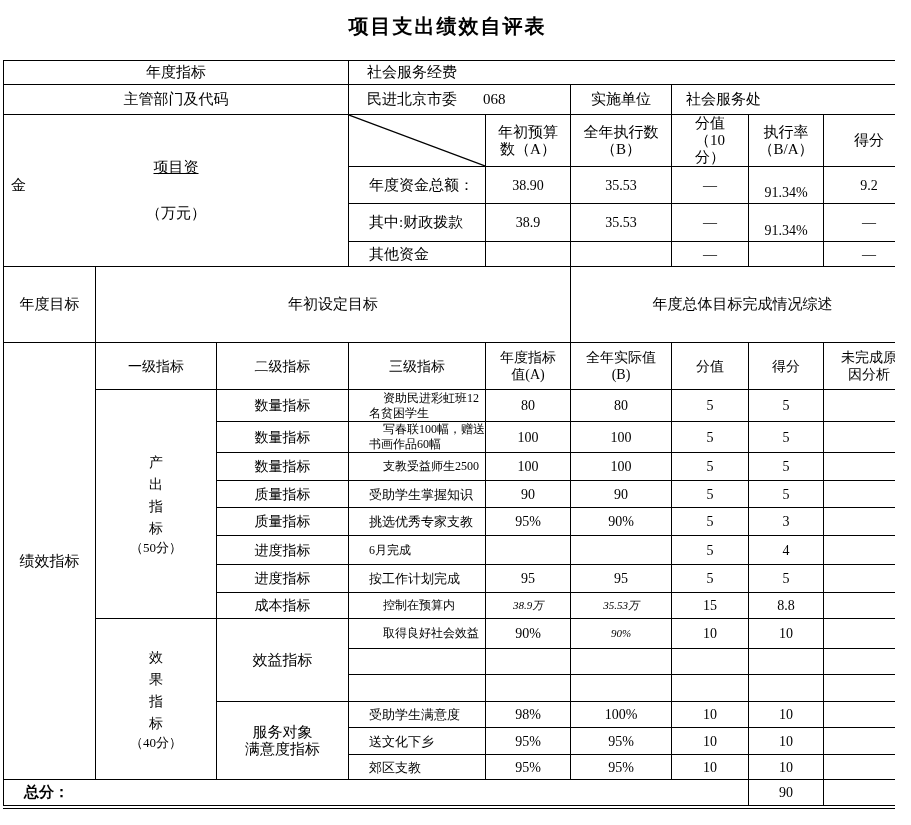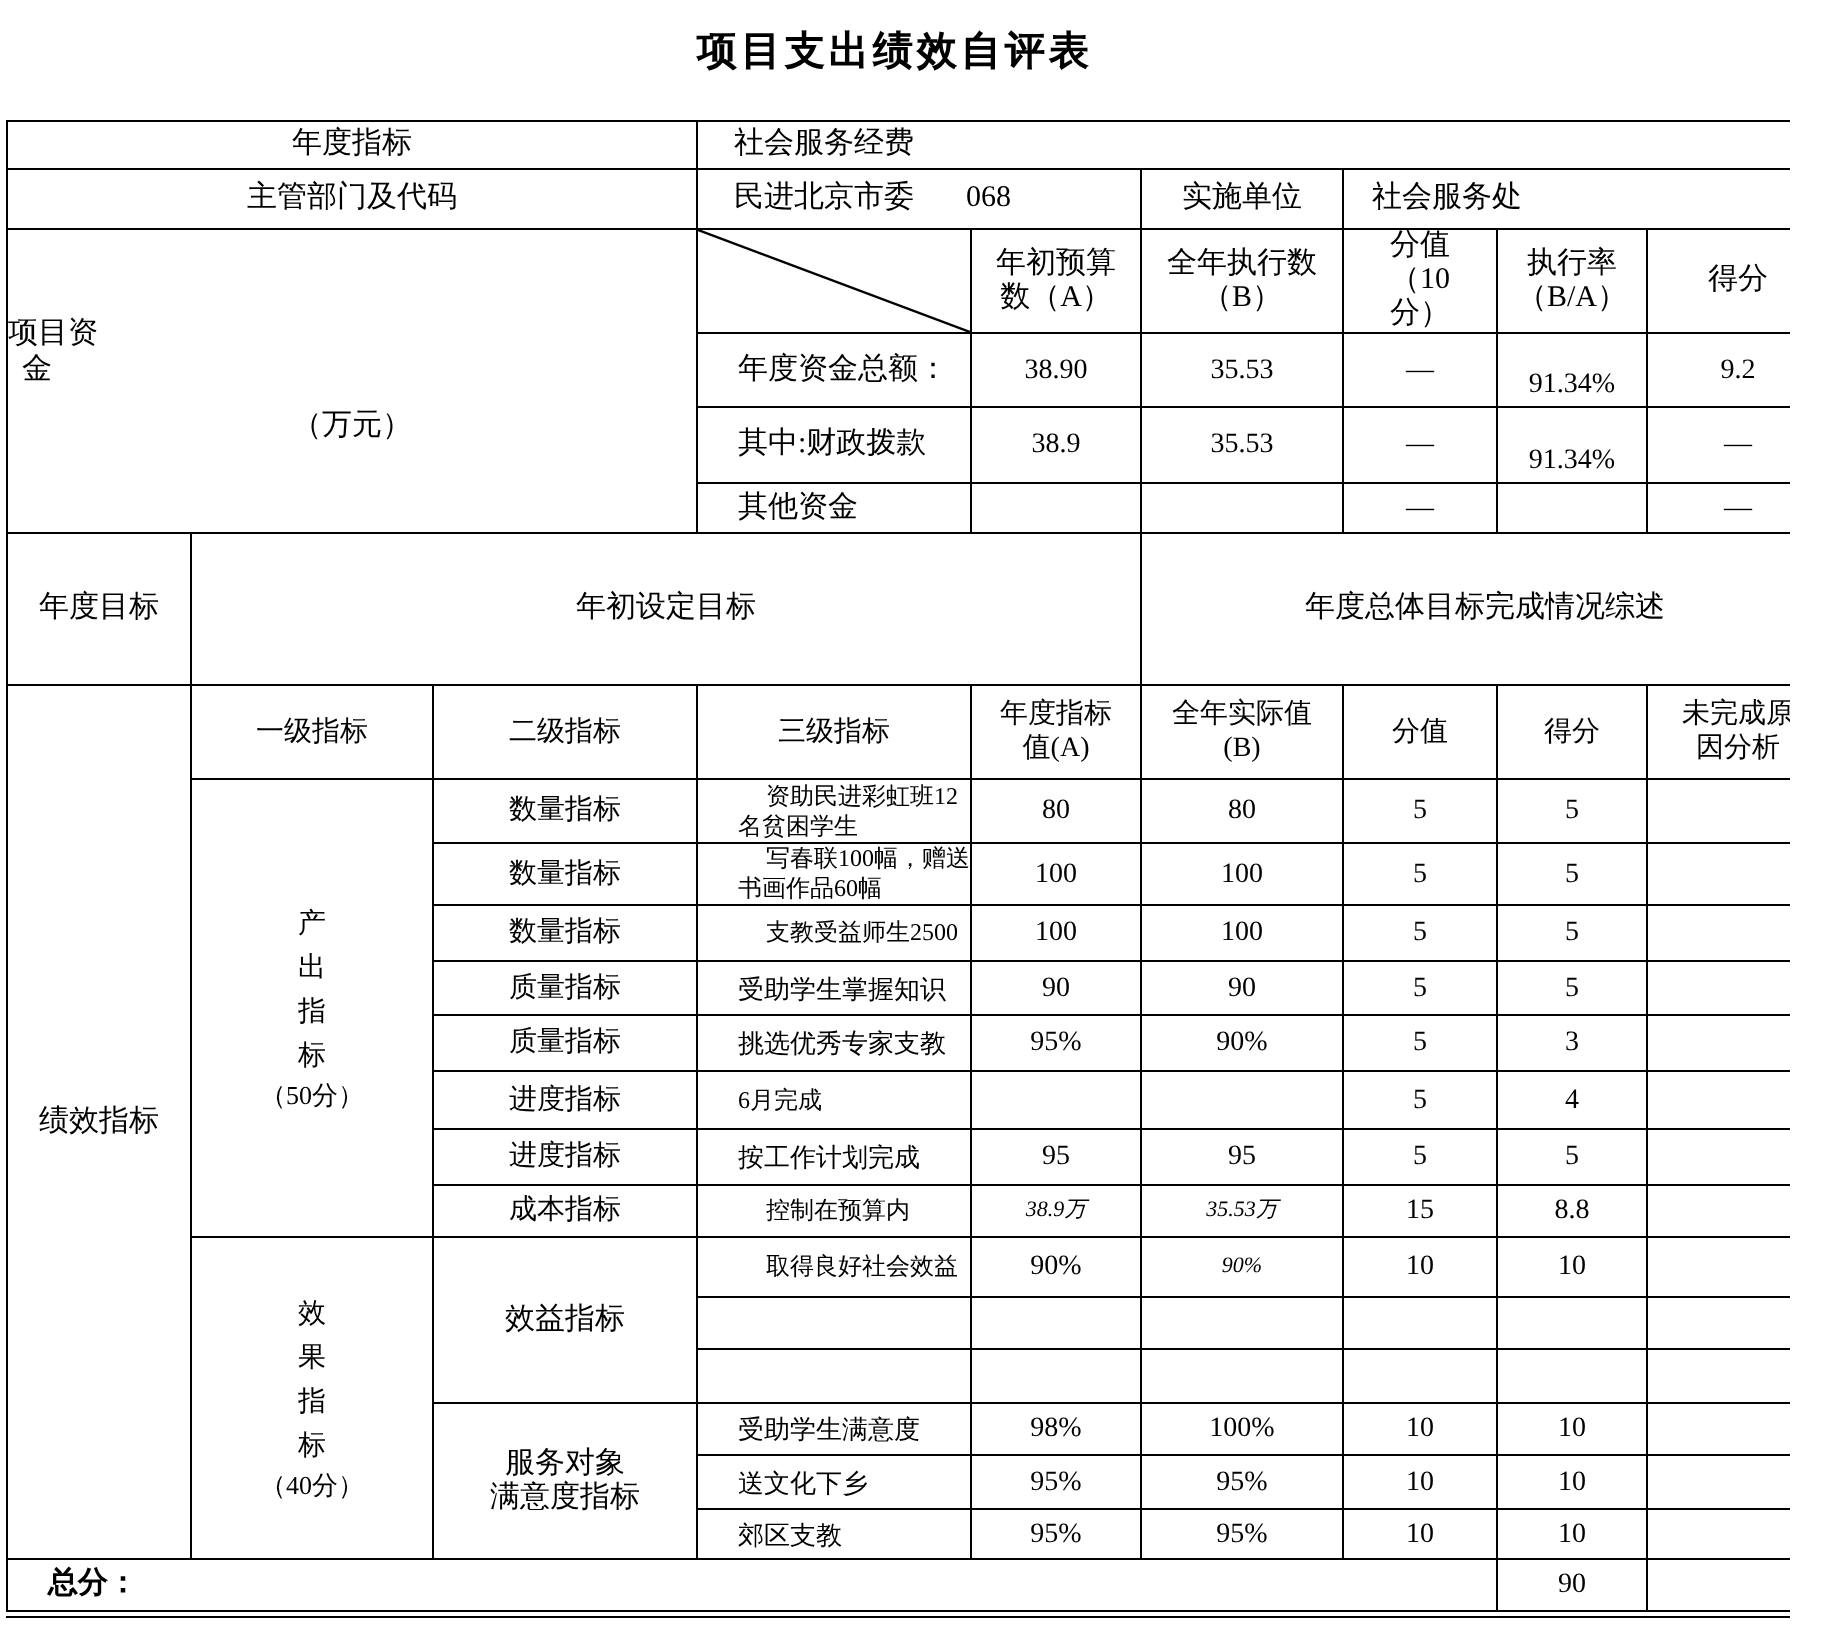--- a/index.html
+++ b/index.html
@@ -16,21 +16,21 @@
   .pl18{padding-left:18px;}
   .pre{white-space:pre-line;}
   .f15{font-size:15px;}
   .sm{font-size:12px;line-height:15px;}
   .xs{font-size:11px;font-style:italic;}
   .ind{text-indent:14px;}
   .bottom{vertical-align:bottom;padding-bottom:2px;}
   .bold{font-weight:bold;}
   .code-gap{margin-left:26px;}
   
-  .fl1{text-align:left;font-size:15px;}
+  .fl1{text-align:center;font-size:15px;text-decoration:underline;}
   .fl2{text-align:left;padding-left:7px;font-size:15px;margin-top:1px;}
   .fl3{text-align:center;font-size:15px;margin-top:11px;}
   
   .diag{position:relative;}
   .diag svg{position:absolute;left:0;top:0;width:100%;height:100%;display:block;}
   
   .vname{display:inline-block;width:16px;word-break:break-all;line-height:22px;font-size:14px;vertical-align:middle;}
   .vscore{font-size:13px;line-height:16px;}
 </style>
 </head>

